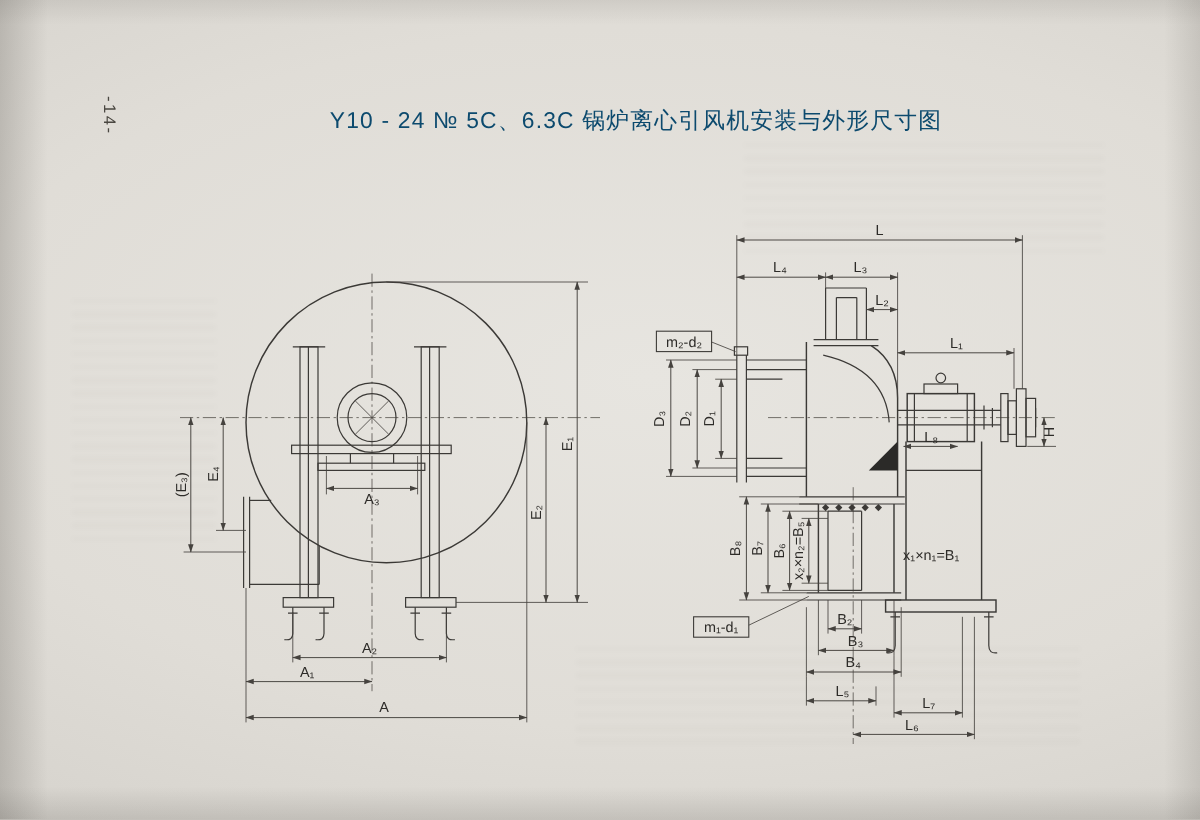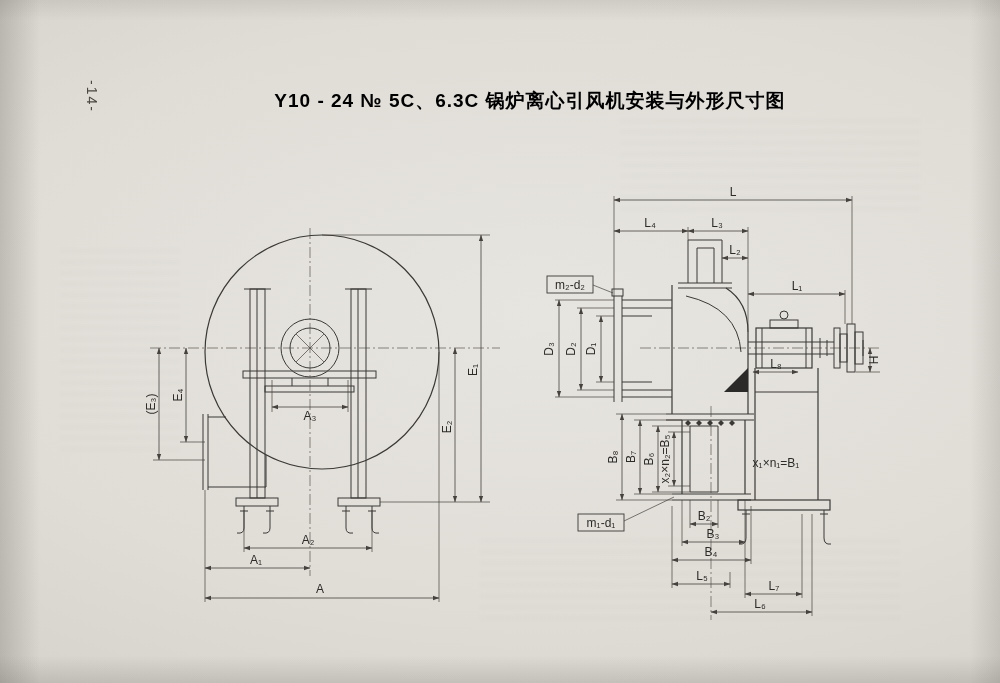--- a/index.html
+++ b/index.html
@@ -28,21 +28,21 @@
   .g1{left:620px;top:120px;width:300px;height:90px;}
   .g2{left:60px;top:250px;width:120px;height:200px;}
   .g3{left:480px;top:540px;width:420px;height:80px;}
   .page-number{
     position:absolute;left:60px;top:80px;width:40px;height:40px;
     transform:rotate(90deg);transform-origin:center;
     font-size:14px;letter-spacing:2px;color:#4a4741;
   }
   .title{
     position:absolute;left:230px;top:88px;width:600px;text-align:center;
-    font-size:19px;font-weight:bold;color:#000000;letter-spacing:1px;
+    font-size:19px;font-weight:normal;color:#0c4a6e;letter-spacing:1px;
   }
   svg{position:absolute;left:0;top:0;}
   svg text{fill:#2d2b28;font-family:"Liberation Sans",sans-serif;font-size:12px;}
   .ol{stroke:#3b3936;stroke-width:1.2;fill:none;}
   .ol2{stroke:#3b3936;stroke-width:1;fill:none;}
   .cl{stroke:#5a5751;stroke-width:.7;fill:none;stroke-dasharray:11 3 2 3;}
   .ext{stroke:#45423e;stroke-width:.7;fill:none;}
   .dim{stroke:#45423e;stroke-width:.8;fill:none;}
   .callout{stroke:#3b3936;stroke-width:.9;fill:none;}
 </style>

